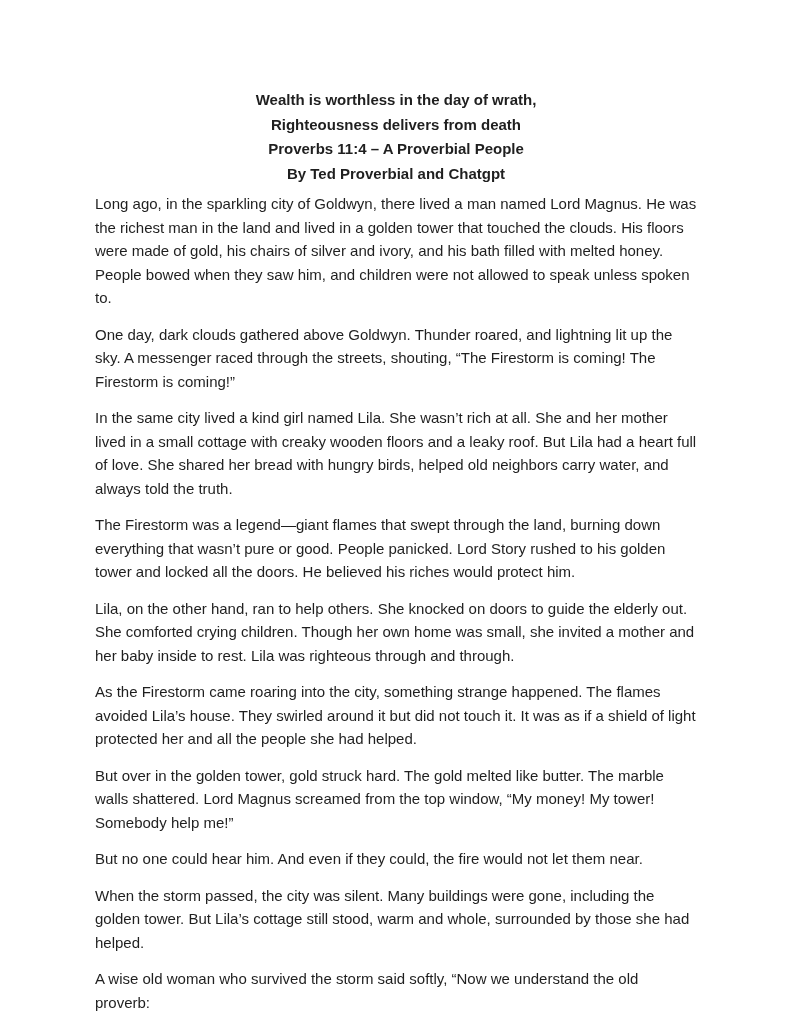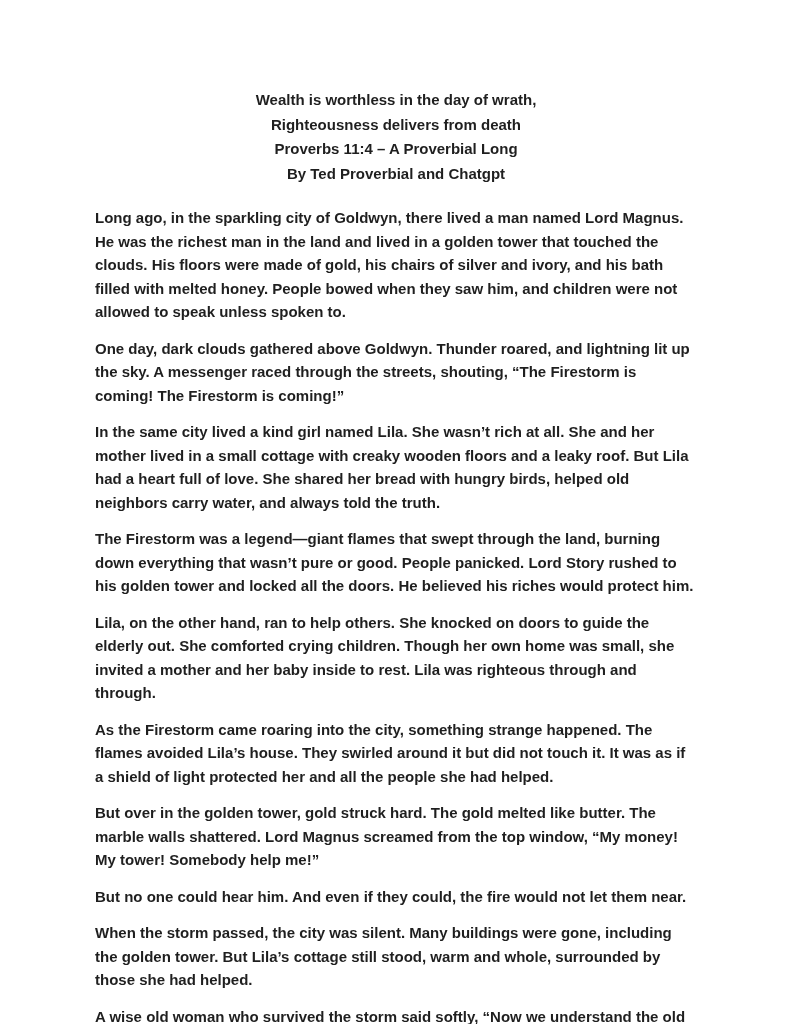--- a/index.html
+++ b/index.html
@@ -17,44 +17,43 @@
     padding: 88px 94px 40px 95px;
     font-family: "Liberation Sans", sans-serif;
     font-size: 15px;
     color: #1f1f1f;
     overflow: hidden;
   }
   .title-block {
     text-align: center;
     font-weight: bold;
     line-height: 24.5px;
-    margin-bottom: 20px;
+    margin-bottom: 6px;
   }
   .title-line {
     white-space: nowrap;
   }
   .body-text p {
     margin: 0 0 13px 0;
     line-height: 23.5px;
     text-align: left;
-    font-weight: bold;
   }
   .body-text p:last-child {
     margin-bottom: 0;
   }
 </style>
 </head>
 <body>
 
 <div class="page">
 
   <div class="title-block">
     <div class="title-line">Wealth is worthless in the day of wrath,</div>
     <div class="title-line">Righteousness delivers from death</div>
-    <div class="title-line">Proverbs 11:4 – A Proverbial Long</div>
+    <div class="title-line">Proverbs 11:4 – A Proverbial People</div>
     <div class="title-line">By Ted Proverbial and Chatgpt</div>
   </div>
 
   <div class="body-text">
     <p>Long ago, in the sparkling city of Goldwyn, there lived a man named Lord Magnus. He was the richest man in the land and lived in a golden tower that touched the clouds. His floors were made of gold, his chairs of silver and ivory, and his bath filled with melted honey. People bowed when they saw him, and children were not allowed to speak unless spoken to.</p>
     <p>One day, dark clouds gathered above Goldwyn. Thunder roared, and lightning lit up the sky. A messenger raced through the streets, shouting, “The Firestorm is coming! The Firestorm is coming!”</p>
     <p>In the same city lived a kind girl named Lila. She wasn’t rich at all. She and her mother lived in a small cottage with creaky wooden floors and a leaky roof. But Lila had a heart full of love. She shared her bread with hungry birds, helped old neighbors carry water, and always told the truth.</p>
     <p>The Firestorm was a legend—giant flames that swept through the land, burning down everything that wasn’t pure or good. People panicked. Lord Story rushed to his golden tower and locked all the doors. He believed his riches would protect him.</p>
     <p>Lila, on the other hand, ran to help others. She knocked on doors to guide the elderly out. She comforted crying children. Though her own home was small, she invited a mother and her baby inside to rest. Lila was righteous through and through.</p>
     <p>As the Firestorm came roaring into the city, something strange happened. The flames avoided Lila’s house. They swirled around it but did not touch it. It was as if a shield of light protected her and all the people she had helped.</p>

